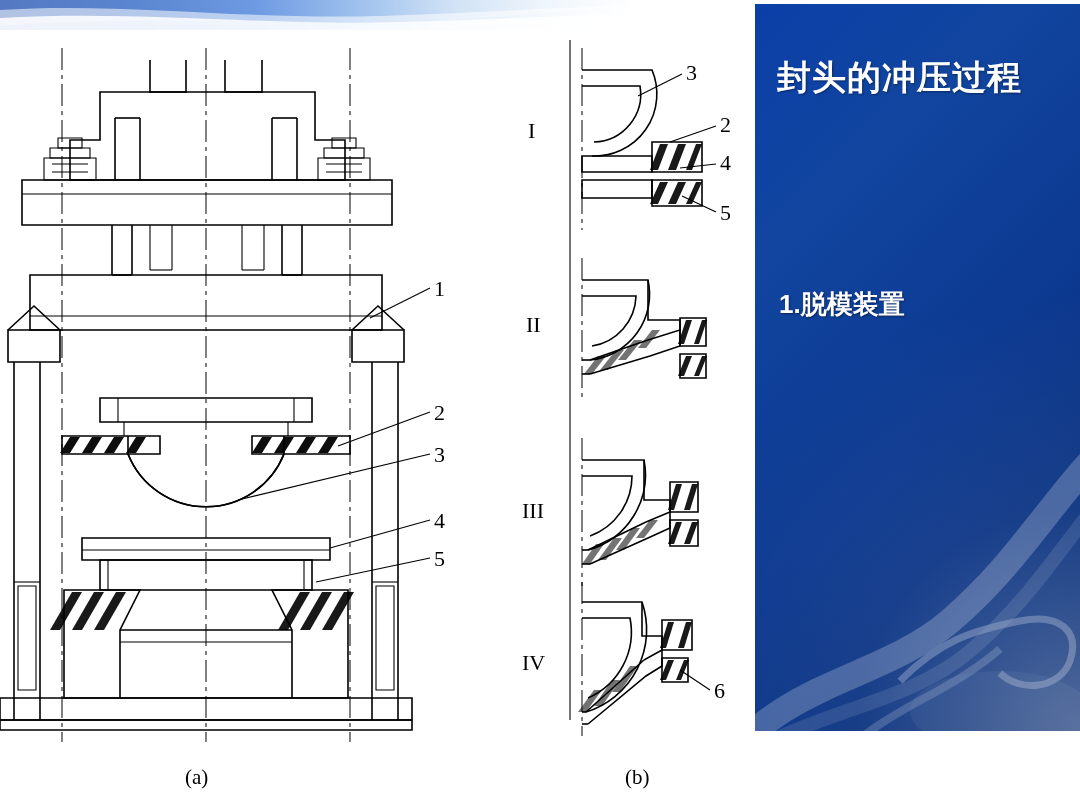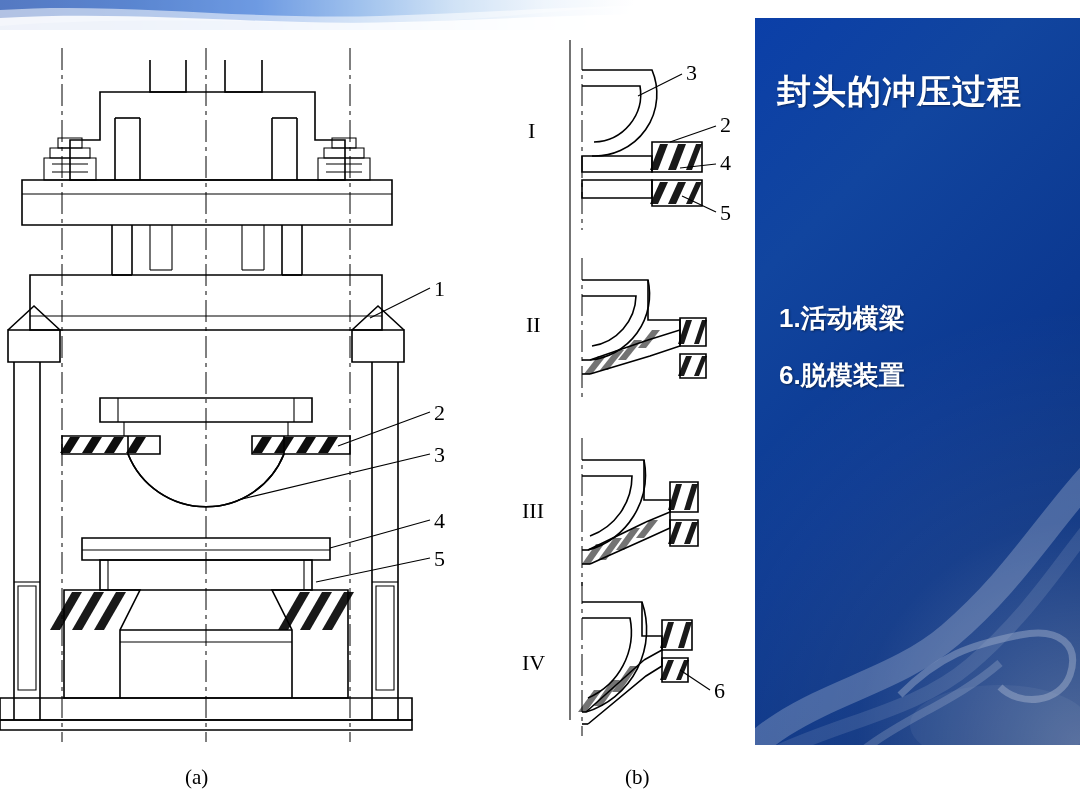--- a/index.html
+++ b/index.html
@@ -6,21 +6,21 @@
   body{
     width:1080px;height:810px;
     font-family:"Liberation Sans", sans-serif;
     background:#ffffff;
     overflow:hidden;
   }
   .slide{position:relative;width:1080px;height:810px;overflow:hidden;background:#ffffff;}
 
   
   .right-panel{
-    position:absolute;left:755px;top:18px;width:325px;height:727px;
+    position:absolute;left:755px;top:4px;width:325px;height:727px;
     background:
       radial-gradient(circle at 100% 100%, rgba(255,255,255,0.30) 0%, rgba(255,255,255,0.06) 28%, rgba(255,255,255,0) 55%),
       linear-gradient(135deg,#0b3fa8 0%,#11459f 25%,#0c3991 55%,#062a6f 100%);
     overflow:hidden;
   }
   .right-panel .swirl{
     position:absolute;right:-40px;bottom:-50px;width:420px;height:400px;
     opacity:.5;
   }
   .panel-title{
@@ -315,21 +315,18 @@
       <path d="M10 400 C90 330 200 330 270 270 C340 210 370 150 420 95" stroke="rgba(255,255,255,.22)" stroke-width="14" fill="none"></path>
       <path d="M120 400 C170 330 240 320 300 268" stroke="rgba(255,255,255,.35)" stroke-width="8" fill="none"></path>
       <path d="M200 300 C240 260 270 250 320 240 C360 232 380 250 370 280 C360 308 320 312 300 292" stroke="rgba(255,255,255,.5)" stroke-width="7" fill="none"></path>
       <ellipse cx="300" cy="330" rx="90" ry="40" fill="rgba(255,255,255,.10)"></ellipse>
     </svg>
 
     <div class="panel-title">封头的冲压过程</div>
 
     <div class="legend">
       <div class="legend-item">
-        <span class="num">1.</span><span>活动横梁</span>
-      </div>
-      <div class="legend-item">
-        <span class="num">6.</span><span>脱模装置</span>
+        <span class="num">1.</span><span>脱模装置</span>
       </div>
     </div>
   </div>
 
 </div>
 
 </body></html>

